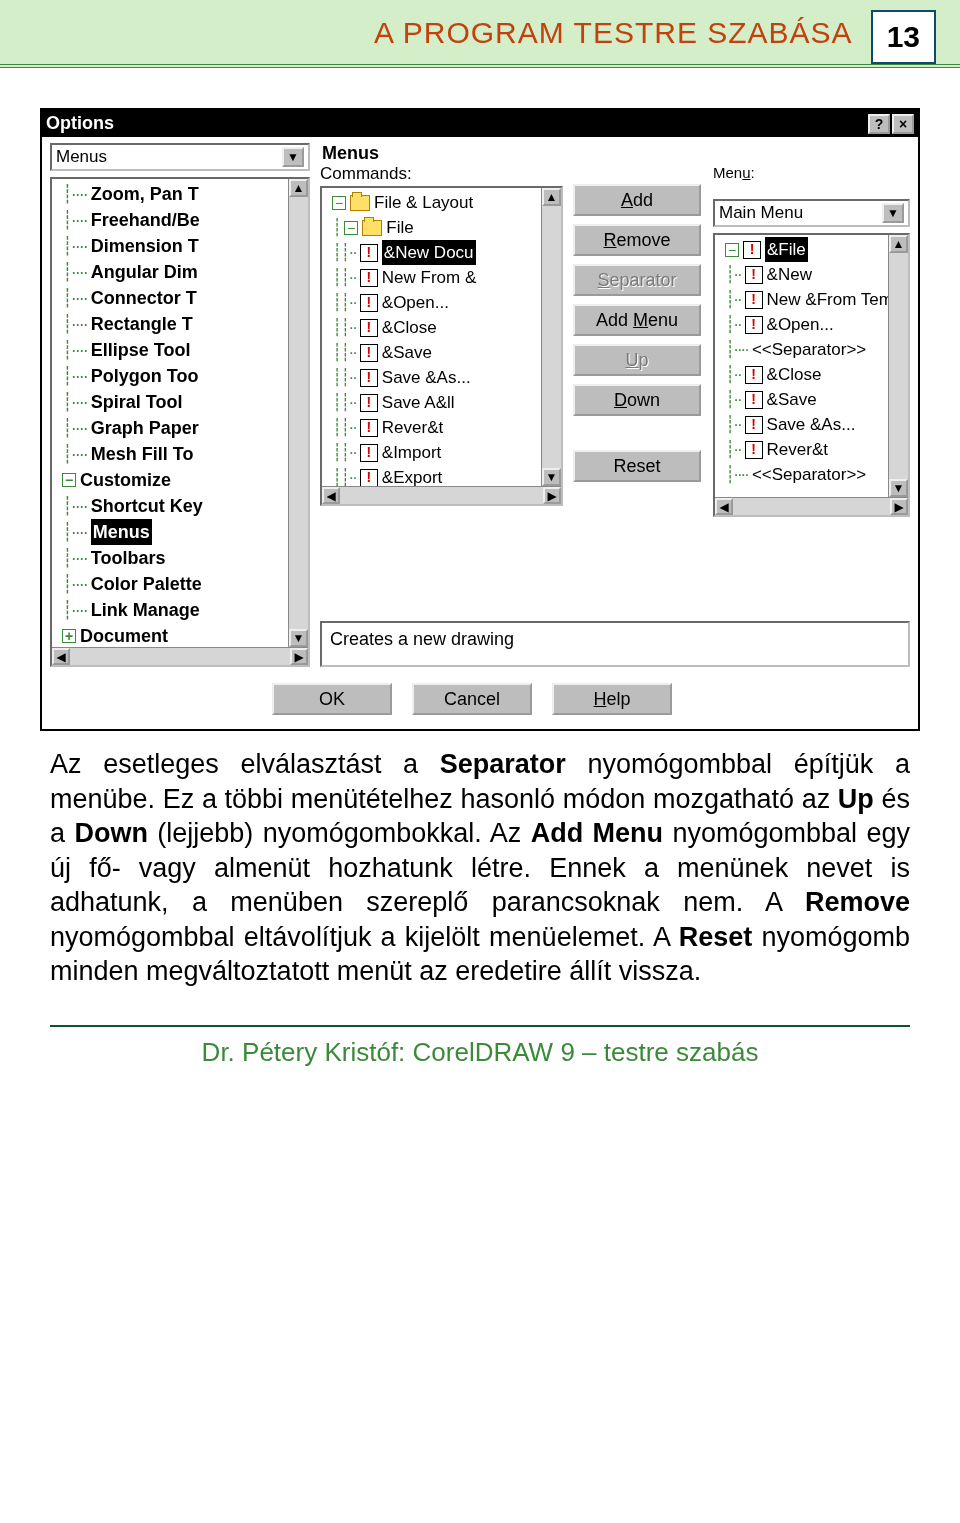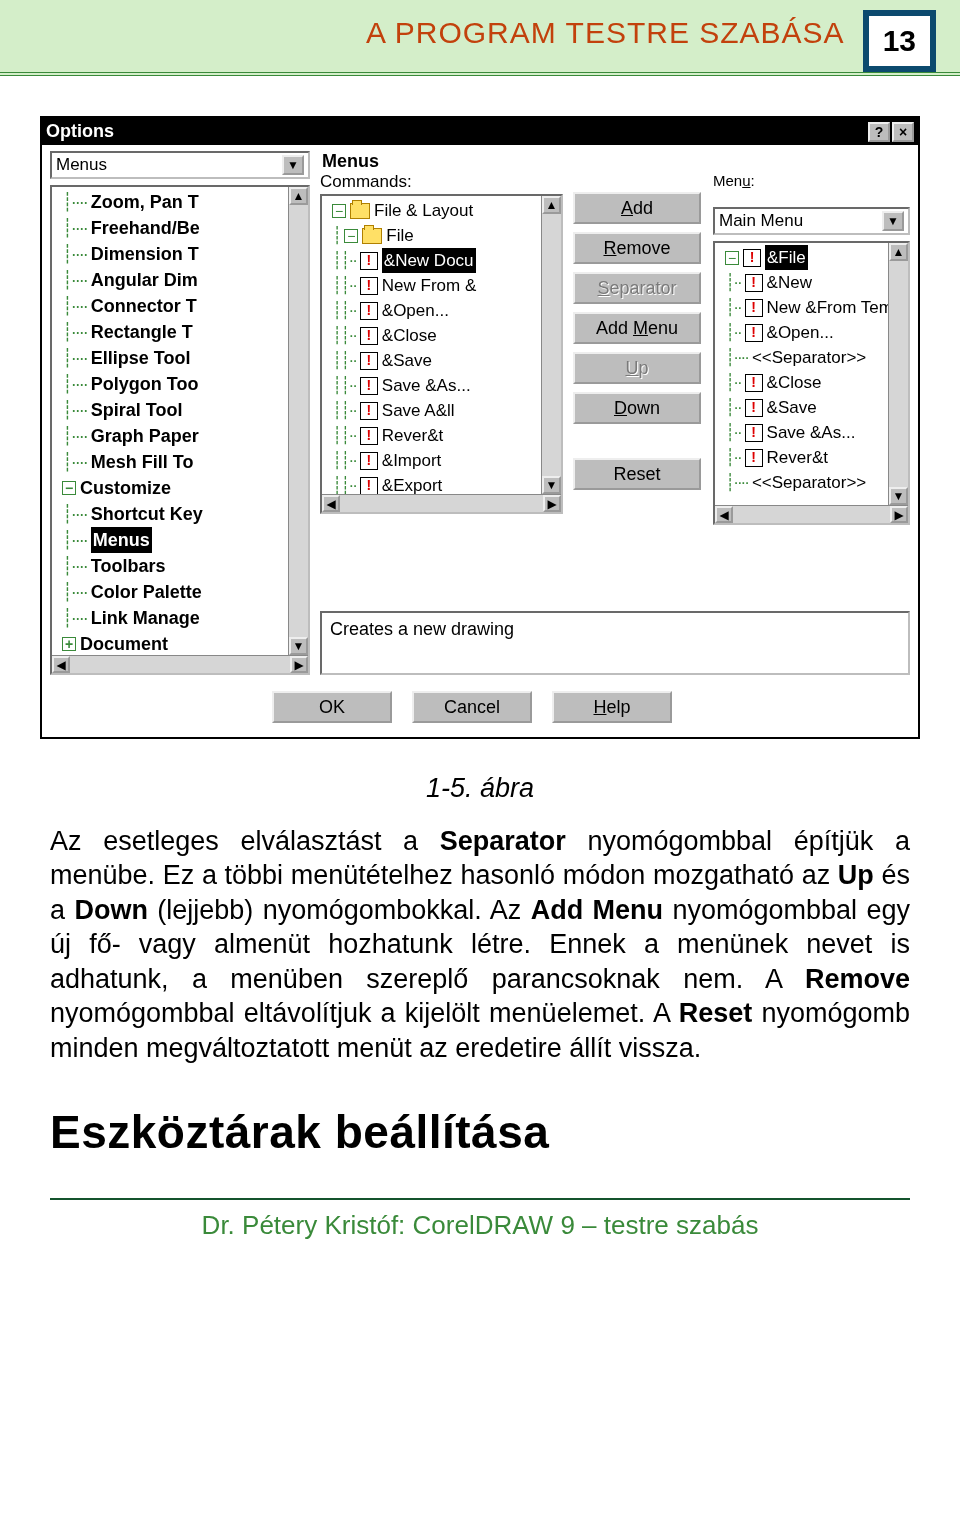--- a/index.html
+++ b/index.html
@@ -21,21 +21,21 @@
     justify-content: flex-end;
   }
   .page-header-title {
     font-size: 30px;
     color: #c2410c;
     padding: 6px 18px 10px 0;
     letter-spacing: 1px;
   }
   .page-header-num {
     background: #fff;
-    border: 6px solid #0c4a6e;
+    border: 2px solid #0c4a6e;
     font-weight: bold;
     font-size: 30px;
     padding: 8px 14px;
     color: #000;
   }
 
   
   .dialog-wrap { padding: 0 40px; }
   .dialog {
     border: 2px solid #000;
@@ -150,21 +150,21 @@
     content:'';position:absolute;top:-4px;left:1px;width:8px;height:4px;
     background:#ffe066;border:1px solid #b08000;border-bottom:none;
   }
   .ico {
     width:18px;height:18px;background:#fff;border:1px solid #000;
     display:inline-flex;align-items:center;justify-content:center;
     color:#d00;font-size:14px;font-weight:bold;margin-right:4px;
   }
   .descbox {
     border:2px inset #bdbdbd; background:#fff;
-    margin-top:8px; padding:6px 8px; font-size:18px; height:64px;
+    margin-top:8px; padding:6px 8px; font-size:18px; height:46px;
   }
   .bottom-btns {
     display:flex; justify-content:center; gap:20px;
     padding:16px 16px 14px 0;
   }
   .bottom-btns .w95btn { width:120px; }
 
   
   .content { padding: 16px 50px 0 50px; font-size: 27px; line-height: 1.28; }
   .caption { text-align:center; font-style:italic; margin:16px 0 18px 0; font-size:27px; }
@@ -494,23 +494,21 @@
     <div class="w95btn">Cancel</div>
     <div class="w95btn">
           <u class="ak">H</u>
           <span>elp</span>
         </div>
   </div>
 </div>
 </div>
 
 <div class="content">
-  <div class="caption">1-5. ábra</div>
 
   <p>
     <span>Az esetleges elválasztást a </span><b>Separator</b><span> nyomógombbal építjük a menübe. Ez a többi menütételhez hasonló módon mozgatható az </span><b>Up</b><span> és a </span><b>Down</b><span> (lejjebb) nyomógombokkal. Az </span><b>Add Menu</b><span> nyomó­gombbal egy új fő- vagy almenüt hozhatunk létre. Ennek a menünek nevet is adhatunk, a menüben szereplő parancsoknak nem. A </span><b>Remove</b><span> nyomógombbal eltávolítjuk a kijelölt menüelemet. A </span><b>Reset</b><span> nyomógomb minden megváltoztatott menüt az eredetire állít vissza.</span>
   </p>
 
-  <div class="h2">Eszköztárak beállítása</div>
 
 </div>
 
 <div class="footer">Dr. Pétery Kristóf: CorelDRAW 9 – testre szabás</div>
 
 </body></html>

